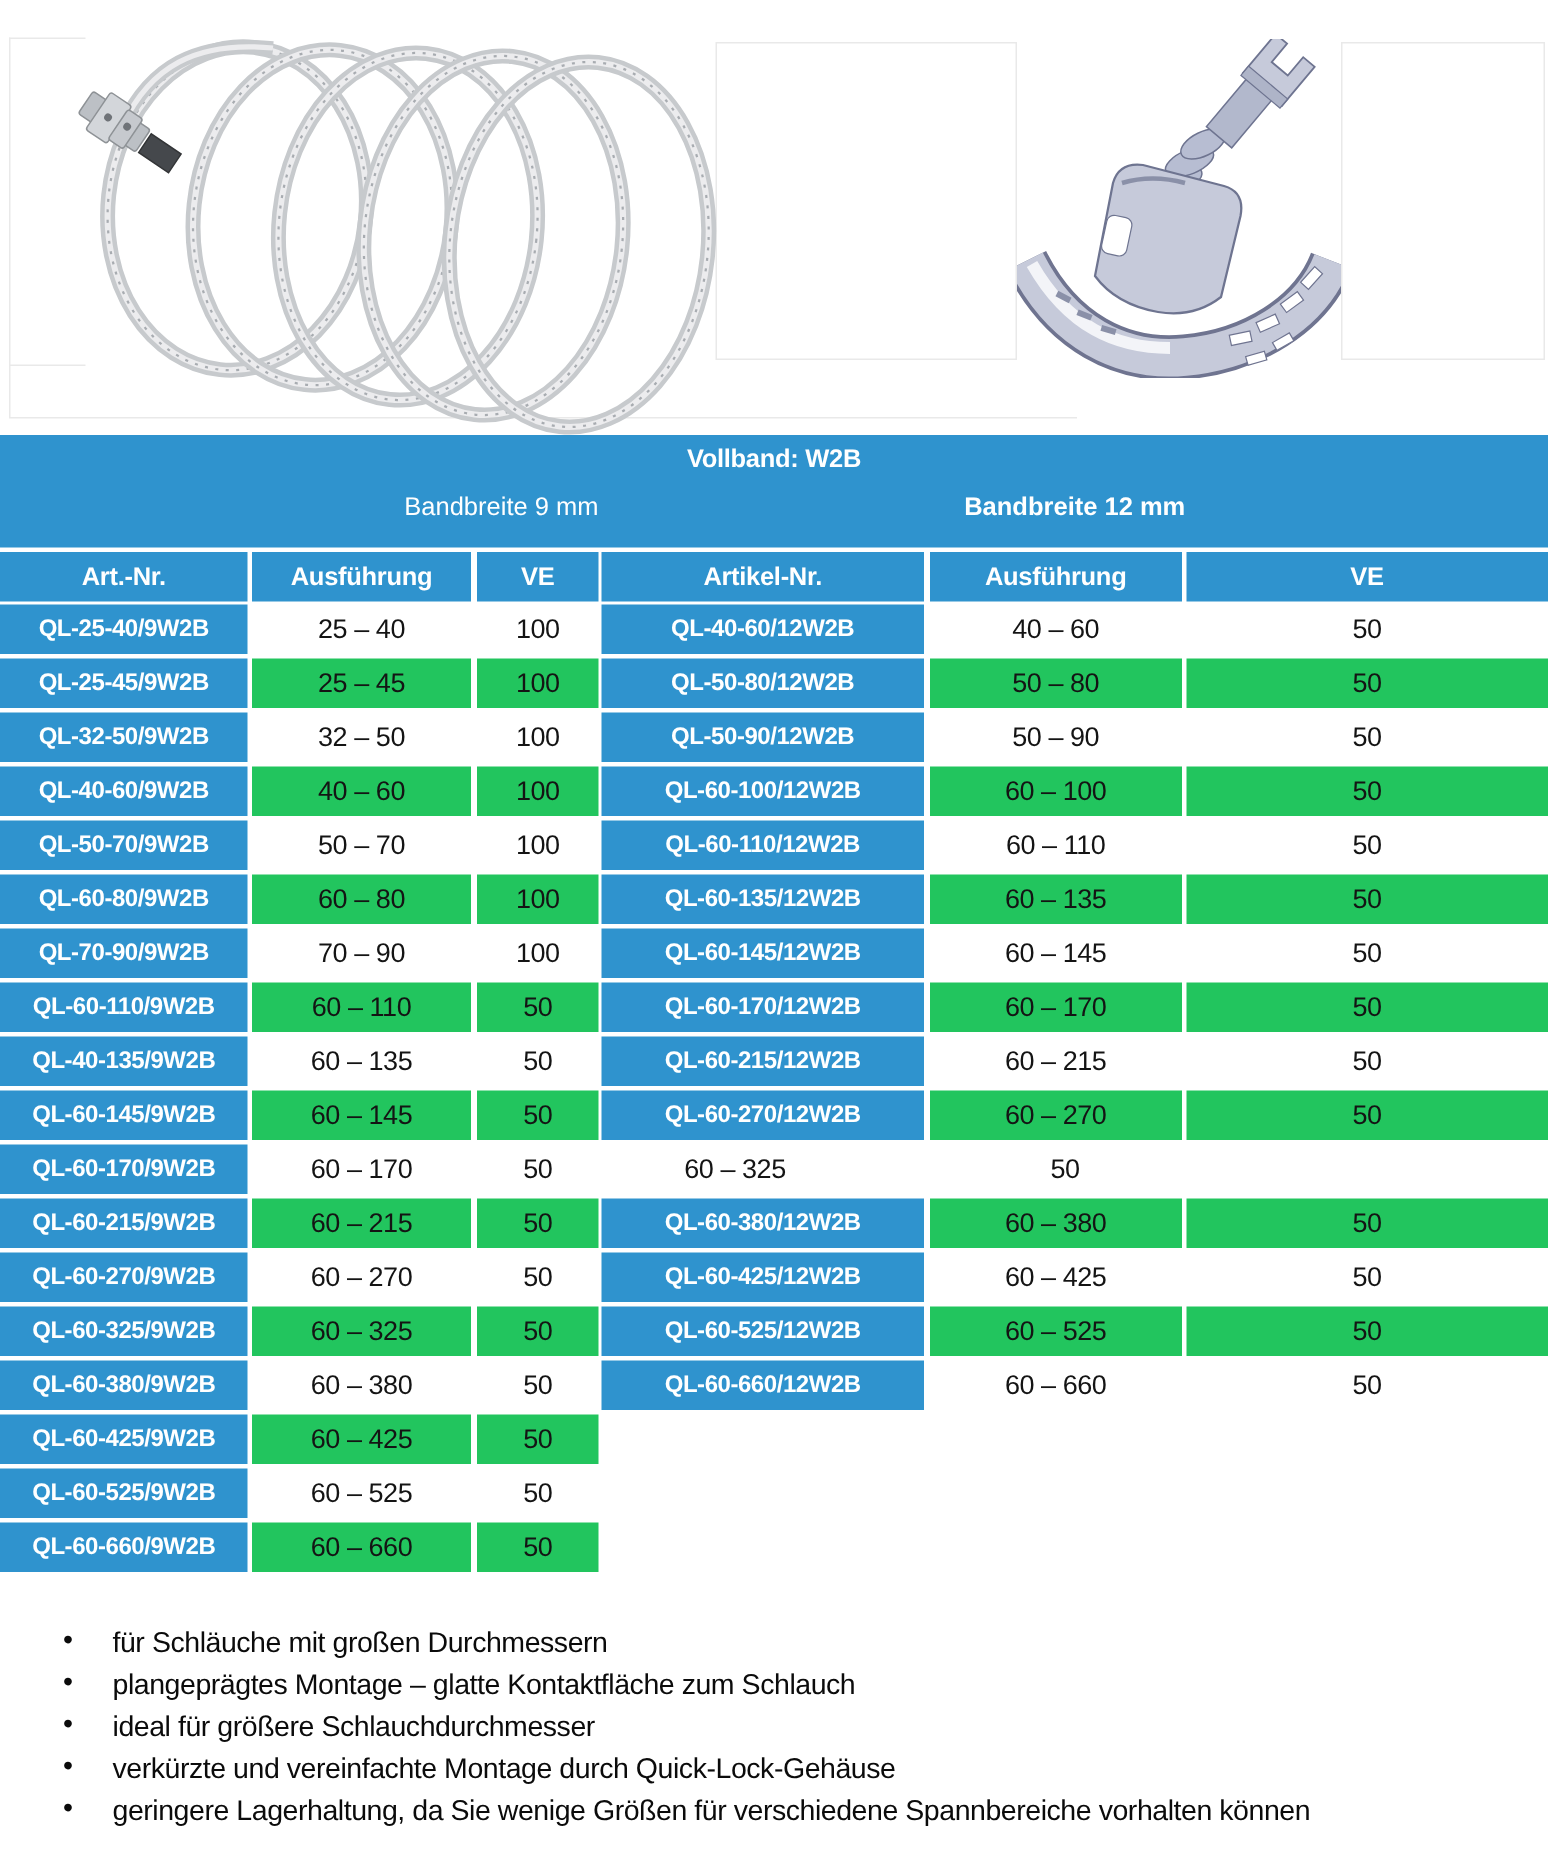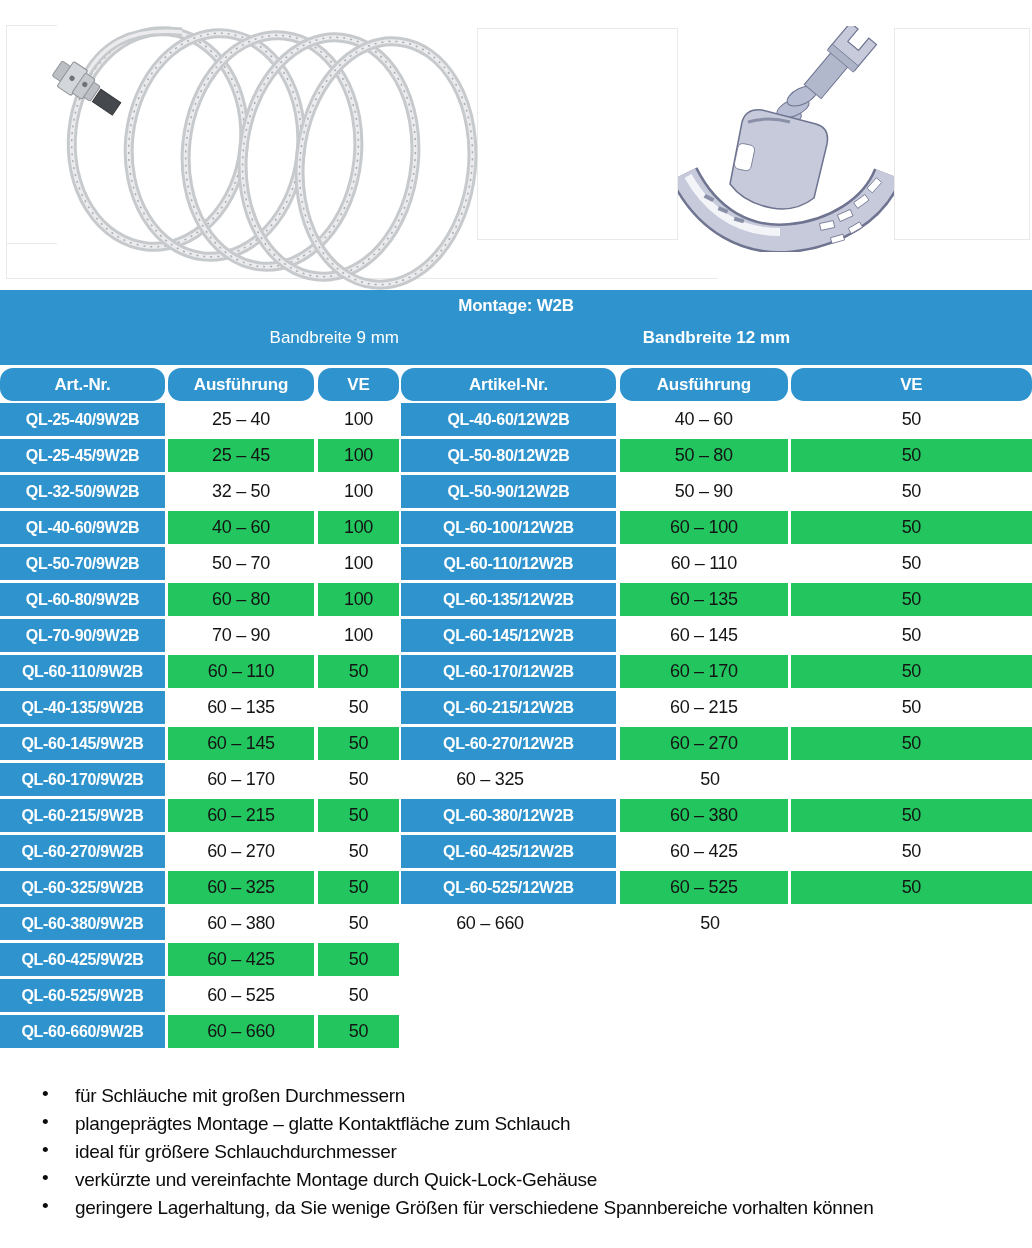--- a/index.html
+++ b/index.html
@@ -26,21 +26,21 @@
   .tbl.right{left:401px;width:631px;}
   .row{display:flex;height:33px;margin-bottom:3px;}
   .row.header{margin-bottom:2px;}
   .cell{display:flex;align-items:center;justify-content:center;height:33px;}
   .left .c0{width:165px;margin-right:3px;}
   .left .c1{width:146px;margin-right:4px;}
   .left .c2{width:81px;}
   .right .c0{width:228px;margin-right:4px;}
   .right .c1{width:178px;margin-right:3px;}
   .right .c2{width:256px;}
-  .hcell{background:#2F93CE;color:#fff;font-weight:bold;font-size:17px;letter-spacing:-0.2px;border-radius:13px;}
+  .hcell{background:#2F93CE;color:#fff;font-weight:bold;font-size:17px;letter-spacing:-0.2px;}
   .acell{background:#2F93CE;color:#fff;font-weight:bold;font-size:16px;letter-spacing:-0.3px;}
   .vcell{color:#141414;font-size:18px;letter-spacing:-0.3px;}
   .row.odd  .vcell{background:#ffffff;}
   .row.even .vcell{background:#22c55e;}
   
   .features{position:absolute;left:36px;top:1086px;margin:0;padding:0;width:960px;}
   .features li{list-style:none;position:relative;margin:0 0 9px 0;padding-left:39px;
     font-size:19px;line-height:19px;letter-spacing:-0.3px;color:#0b0b0b;}
   .features li .dot{position:absolute;left:6px;top:-2px;font-size:19px;}
 </style>
@@ -133,21 +133,21 @@
     </g>
     <g>
       <path d="M 52 158 L 64 96 Q 68 82 84 84 L 138 98 Q 152 102 149 118 L 136 172 Q 118 186 94 182 Q 66 177 52 158 Z" fill="#c6cada" stroke="#6e7490" stroke-width="1.5"></path>
       <rect x="58" y="118" width="17" height="26" rx="5" transform="rotate(12 66 131)" fill="#ffffff" stroke="#6e7490" stroke-width="0.8"></rect>
       <path d="M 70 96 Q 90 90 112 96" fill="none" stroke="#8a90a8" stroke-width="3"></path>
     </g>
   </svg>
 </div>
 
 <div class="band">
-  <div class="material">Montage: W2B</div>
+  <div class="material">Vollband: W2B</div>
   <div class="groups">
     <div class="g-left">Bandbreite 9 mm</div>
     <div class="g-right">Bandbreite 12 mm</div>
   </div>
 </div>
 
 <div class="tbl left" id="tbl-left">
     <div class="row header">
       <div class="cell c0 hcell">Art.-Nr.</div>
       <div class="cell c1 hcell">Ausführung</div>
@@ -313,20 +313,21 @@
       <div class="cell c0 acell">QL-60-425/12W2B</div>
       <div class="cell c1 vcell">60 – 425</div>
       <div class="cell c2 vcell">50</div>
     </div>
     <div class="row even">
       <div class="cell c0 acell">QL-60-525/12W2B</div>
       <div class="cell c1 vcell">60 – 525</div>
       <div class="cell c2 vcell">50</div>
     </div>
     <div class="row odd">
+      <div class="cell c0 acell">QL-60-660/12W2B</div>
       <div class="cell c1 vcell">60 – 660</div>
       <div class="cell c2 vcell">50</div>
     </div>
   </div>
 
 <ul class="features" id="features">
     <li><span class="dot">•</span><span>für Schläuche mit großen Durchmessern</span></li>
     <li><span class="dot">•</span><span>plangeprägtes Montage – glatte Kontaktfläche zum Schlauch</span></li>
     <li><span class="dot">•</span><span>ideal für größere Schlauchdurchmesser</span></li>
     <li><span class="dot">•</span><span>verkürzte und vereinfachte Montage durch Quick-Lock-Gehäuse</span></li>

